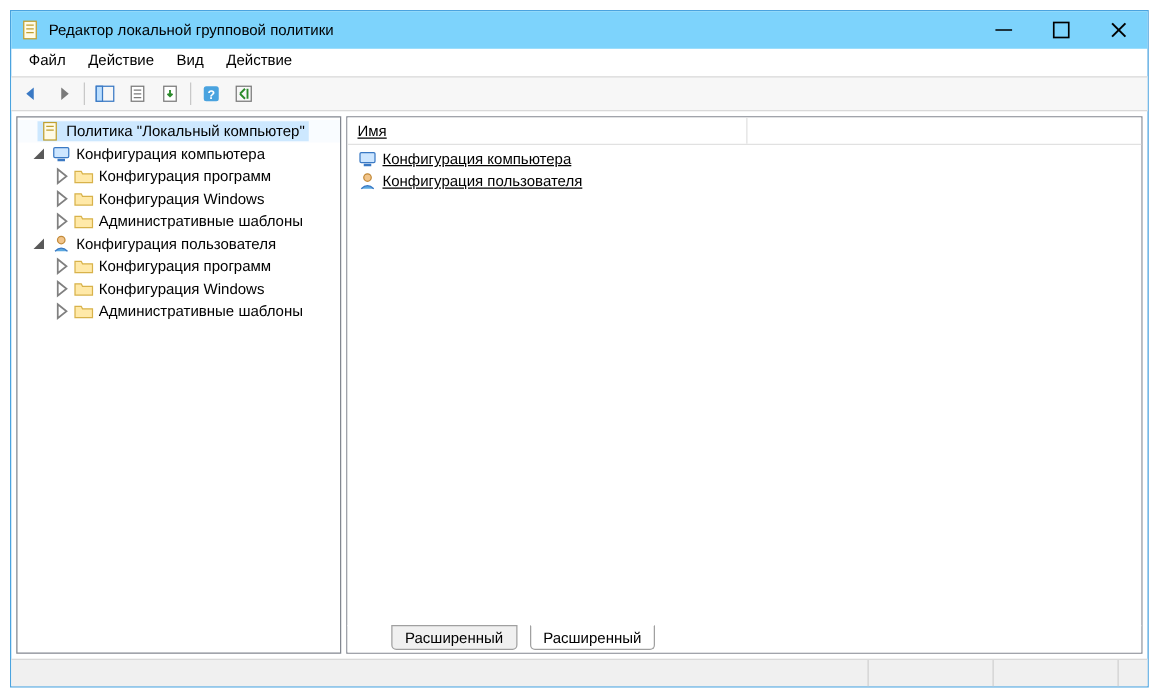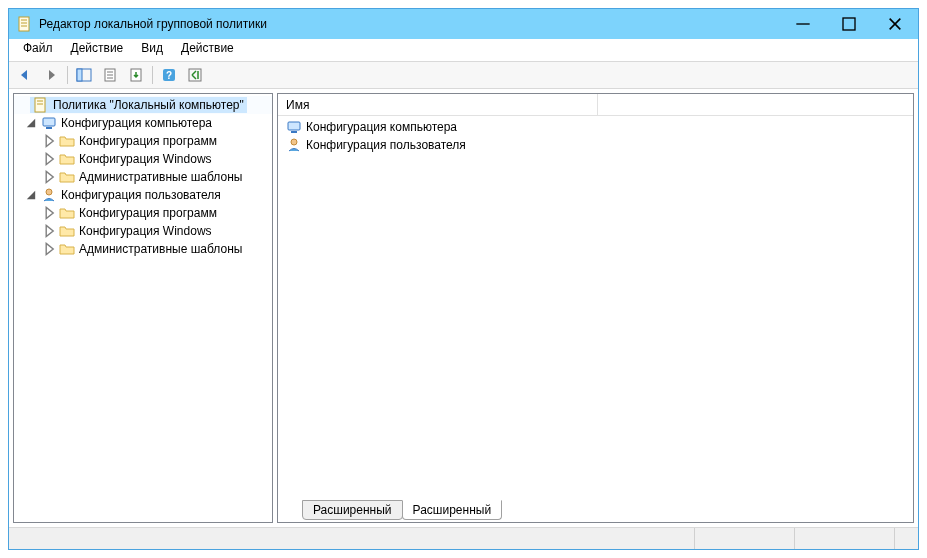--- a/index.html
+++ b/index.html
@@ -90,20 +90,21 @@
   }
   .label-wrap { display:flex; align-items:center; gap:4px; padding: 0 3px; }
   .node-icon { width:16px; height:16px; display:flex; align-items:center; justify-content:center; }
   .node-label { font-size: 12px; }
   .right-pane {
     flex: 1;
     display: flex;
     flex-direction: column;
     border: 1px solid #828790;
     min-width: 0;
+    text-decoration: underline;
   }
   .list-view { flex: 1; background: #fff; display:flex; flex-direction:column; }
   .list-header {
     height: 22px;
     border-bottom: 1px solid #e1e1e1;
     display: flex;
   }
   .list-col {
     padding: 0 8px;
     display: flex; align-items: center;
@@ -129,20 +130,21 @@
     display: flex;
   }
   .tab {
     padding: 2px 10px;
     border: 1px solid #a0a0a0;
     border-top: 1px solid #fff;
     border-radius: 0 0 4px 4px;
     background: #fff;
     font-size: 12px;
     margin-right: -1px;
+    margin-left: 11px;
   }
   .tab.inactive { background: #f0f0f0; border-top-color:#a0a0a0; }
   .statusbar {
     height: 22px;
     border-top: 1px solid #d9d9d9;
     background: #f0f0f0;
     display: flex;
   }
   .status-cell {
     border-left: 1px solid #d0d0d0;

